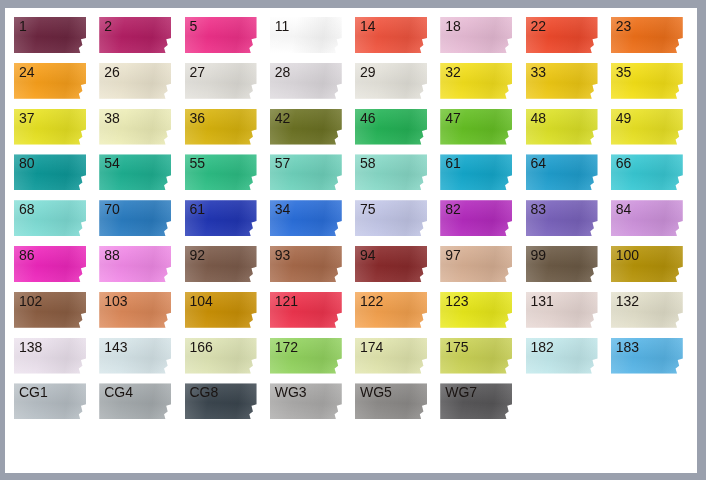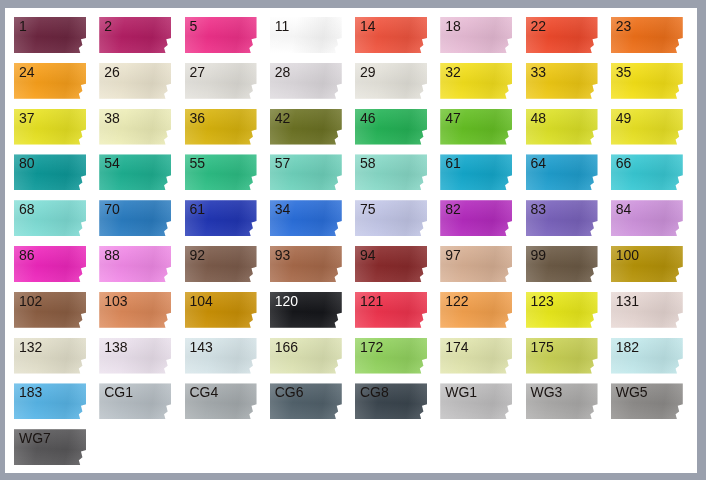--- a/index.html
+++ b/index.html
@@ -301,24 +301,20 @@
       </div>
       <div class="swatch-cell">
         <div class="swatch" style="background: rgb(221, 137, 89);"></div>
         <span class="swatch-label">103</span>
       </div>
       <div class="swatch-cell">
         <div class="swatch" style="background: rgb(204, 146, 5);"></div>
         <span class="swatch-label">104</span>
       </div>
       <div class="swatch-cell">
-        <div class="swatch" style="background: rgb(22, 23, 27);"></div>
-        <span class="swatch-label light">120</span>
-      </div>
-      <div class="swatch-cell">
         <div class="swatch" style="background: rgb(240, 52, 78);"></div>
         <span class="swatch-label">121</span>
       </div>
       <div class="swatch-cell">
         <div class="swatch" style="background: rgb(245, 162, 78);"></div>
         <span class="swatch-label">122</span>
       </div>
       <div class="swatch-cell">
         <div class="swatch" style="background: rgb(234, 234, 27);"></div>
         <span class="swatch-label">123</span>
@@ -365,32 +361,24 @@
       </div>
       <div class="swatch-cell">
         <div class="swatch" style="background: rgb(184, 192, 198);"></div>
         <span class="swatch-label">CG1</span>
       </div>
       <div class="swatch-cell">
         <div class="swatch" style="background: rgb(167, 173, 176);"></div>
         <span class="swatch-label">CG4</span>
       </div>
       <div class="swatch-cell">
-        <div class="swatch" style="background: rgb(83, 99, 109);"></div>
-        <span class="swatch-label">CG6</span>
-      </div>
-      <div class="swatch-cell">
         <div class="swatch" style="background: rgb(60, 71, 80);"></div>
         <span class="swatch-label">CG8</span>
       </div>
       <div class="swatch-cell">
-        <div class="swatch" style="background: rgb(192, 191, 192);"></div>
-        <span class="swatch-label">WG1</span>
-      </div>
-      <div class="swatch-cell">
         <div class="swatch" style="background: rgb(173, 172, 171);"></div>
         <span class="swatch-label">WG3</span>
       </div>
       <div class="swatch-cell">
         <div class="swatch" style="background: rgb(143, 141, 139);"></div>
         <span class="swatch-label">WG5</span>
       </div>
       <div class="swatch-cell">
         <div class="swatch" style="background: rgb(89, 88, 90);"></div>
         <span class="swatch-label">WG7</span>

